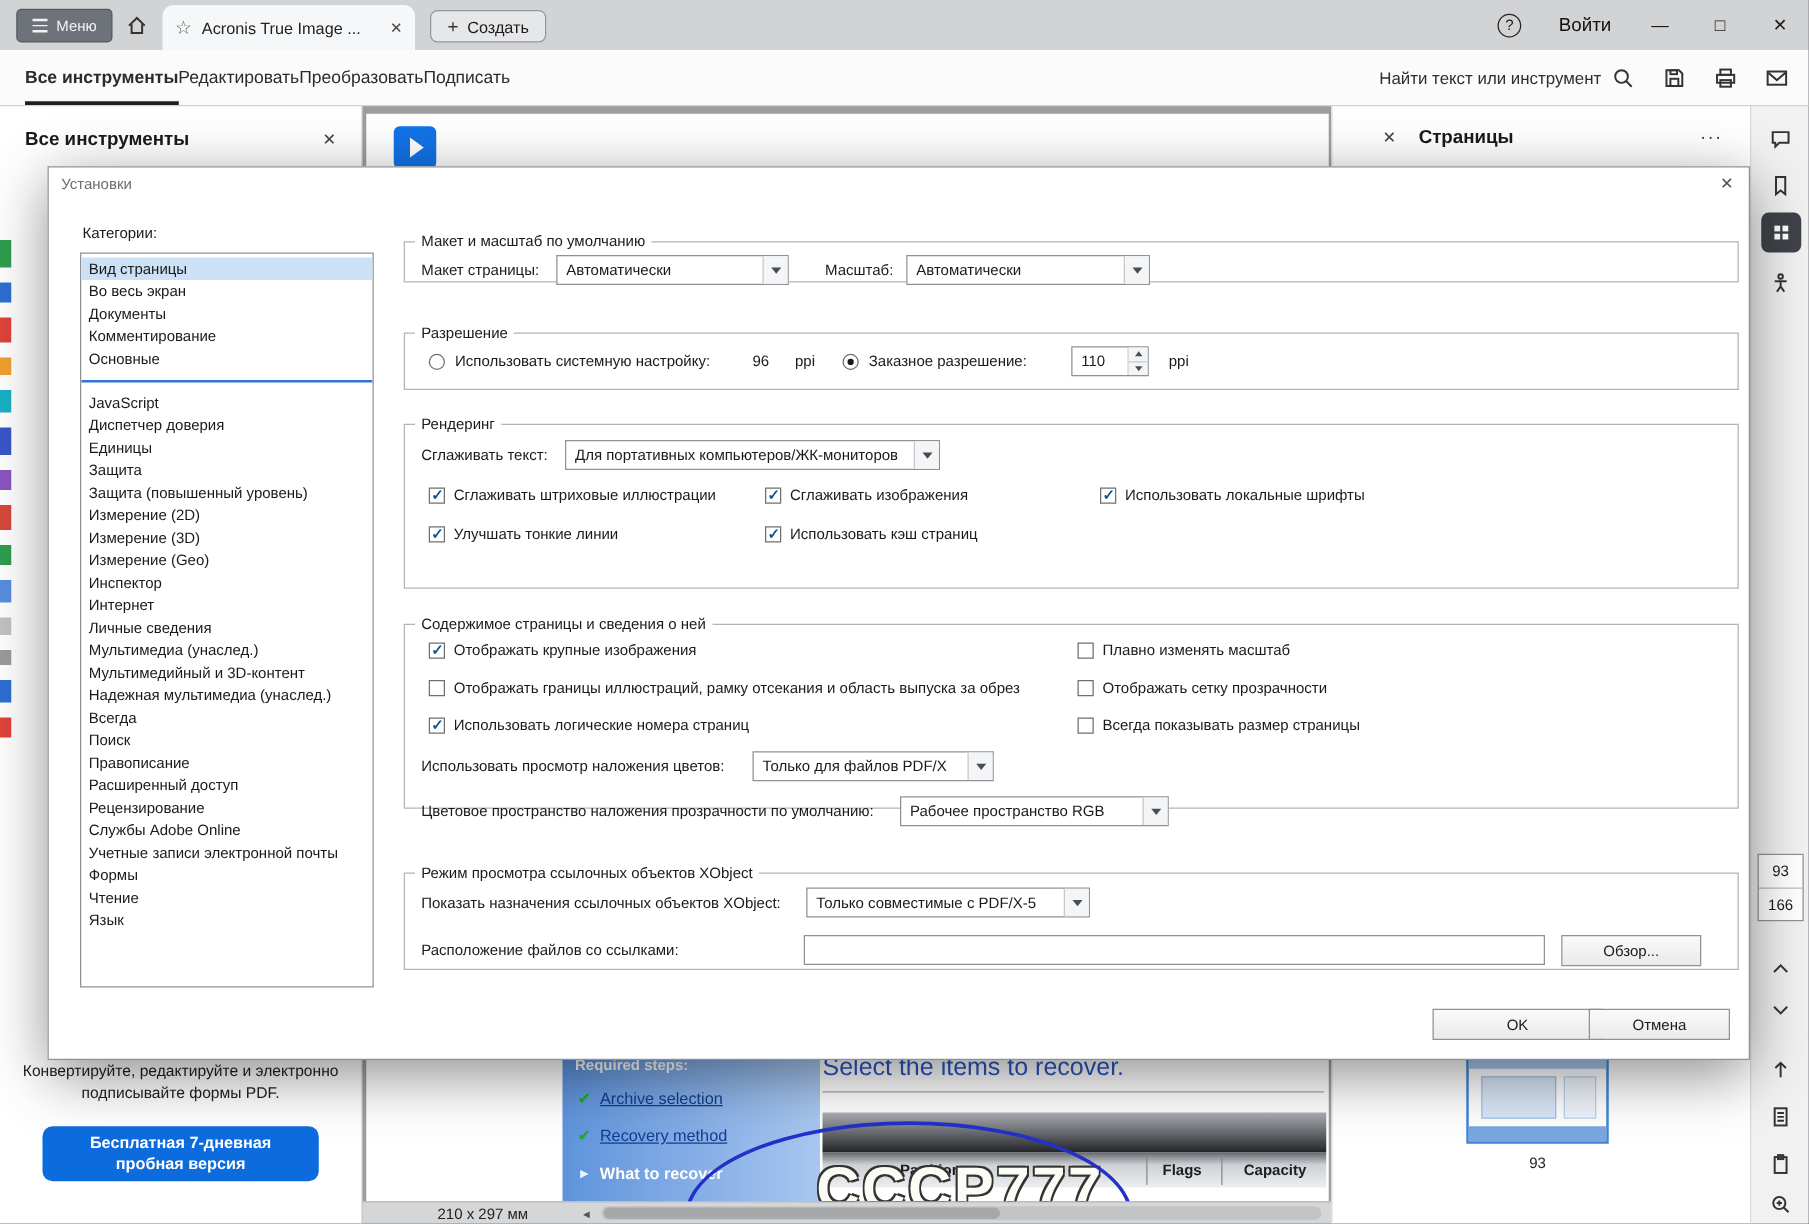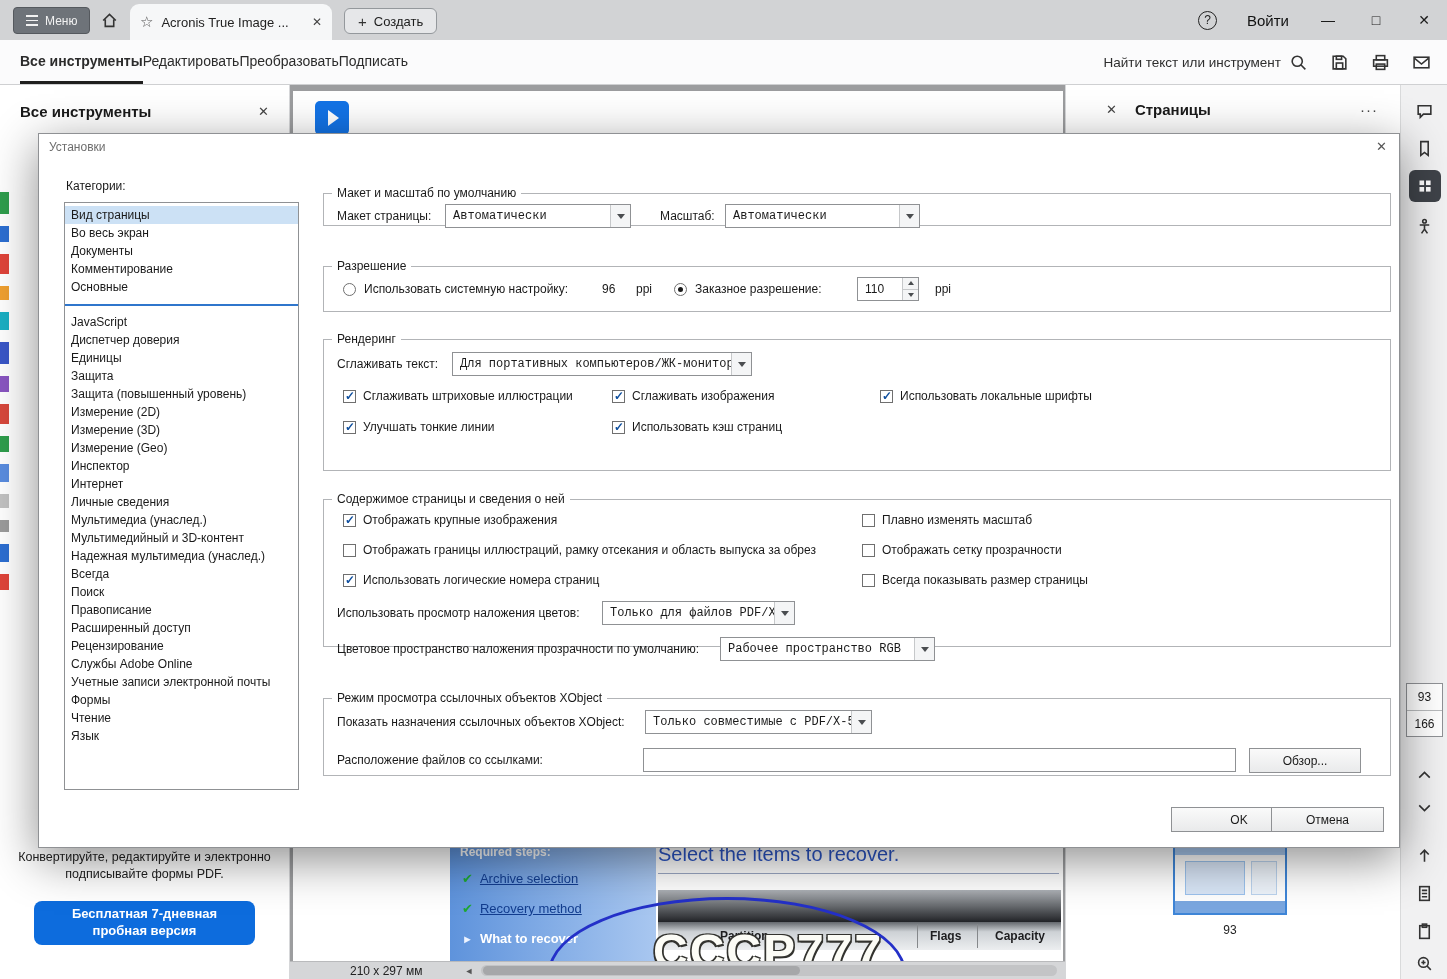--- a/index.html
+++ b/index.html
@@ -126,21 +126,21 @@
             background:#fff;padding-top:3px;overflow:hidden;}
   .cat-item{height:18px;line-height:18px;padding-left:6px;font-size:12px;white-space:nowrap;}
   .cat-item.sel{background:#cce1f5;}
   .cat-sep{height:2px;background:#2f76cc;margin:8px 0 7px 0;}
 
   .group{position:absolute;left:284px;width:1068px;border:1px solid #b2b4b7;}
   .legend{position:absolute;top:-8px;left:8px;background:#fff;padding:0 5px;color:#1a1a1a;font-size:12px;}
   .flabel{position:absolute;font-size:12px;color:#1a1a1a;white-space:nowrap;}
 
   .dd{position:absolute;height:24px;border:1px solid #8f9194;background:#fff;display:flex;align-items:center;}
-  .dd-text{flex:1;padding:0 7px;font-size:12px;white-space:nowrap;overflow:hidden;font-family:Liberation Mono, monospace;}
+  .dd-text{flex:1;padding:0 7px;font-size:12px;white-space:nowrap;overflow:hidden;}
   .dd-btn{width:20px;align-self:stretch;border-left:1px solid #c6c8ca;background:#f4f5f6;
           display:flex;align-items:center;justify-content:center;}
   .dd-arrow{width:0;height:0;border-left:4px solid transparent;border-right:4px solid transparent;
             border-top:5px solid #4a4d50;}
 
   .check{position:absolute;display:flex;align-items:center;gap:7px;font-size:12px;white-space:nowrap;}
   .cb{width:13px;height:13px;border:1px solid #6f6f6f;background:#fff;position:relative;flex:0 0 13px;}
   .cb.on::after{content:"✓";position:absolute;left:1px;top:-2px;font-size:12px;font-weight:bold;color:#0f4f9e;}
   .radio{width:13px;height:13px;border:1px solid #6f6f6f;border-radius:50%;background:#fff;position:relative;flex:0 0 13px;}
   .radio.on::after{content:"";position:absolute;left:3px;top:3px;width:5px;height:5px;border-radius:50%;background:#1a1a1a;}
@@ -541,17 +541,17 @@
         <span class="dd-text">Только совместимые с PDF/X-5</span>
         <span class="dd-btn">
             <span class="dd-arrow"></span>
           </span>
       </div>
       <span class="flabel" style="left:13px;top:54px">Расположение файлов со ссылками:</span>
       <div class="text-input" style="left:319px;top:49px;width:593px"></div>
       <div class="dlg-btn" style="left:925px;top:49px;width:112px">Обзор...</div>
     </div>
 
-    <div class="dlg-btn" style="left:1132px;top:673px;width:136px">OK</div>
+    <div class="dlg-btn" style="left:1107px;top:673px;width:136px">OK</div>
     <div class="dlg-btn" style="left:1232px;top:673px;width:113px">Отмена</div>
   </div>
 
 </div>
 
 </body></html>

